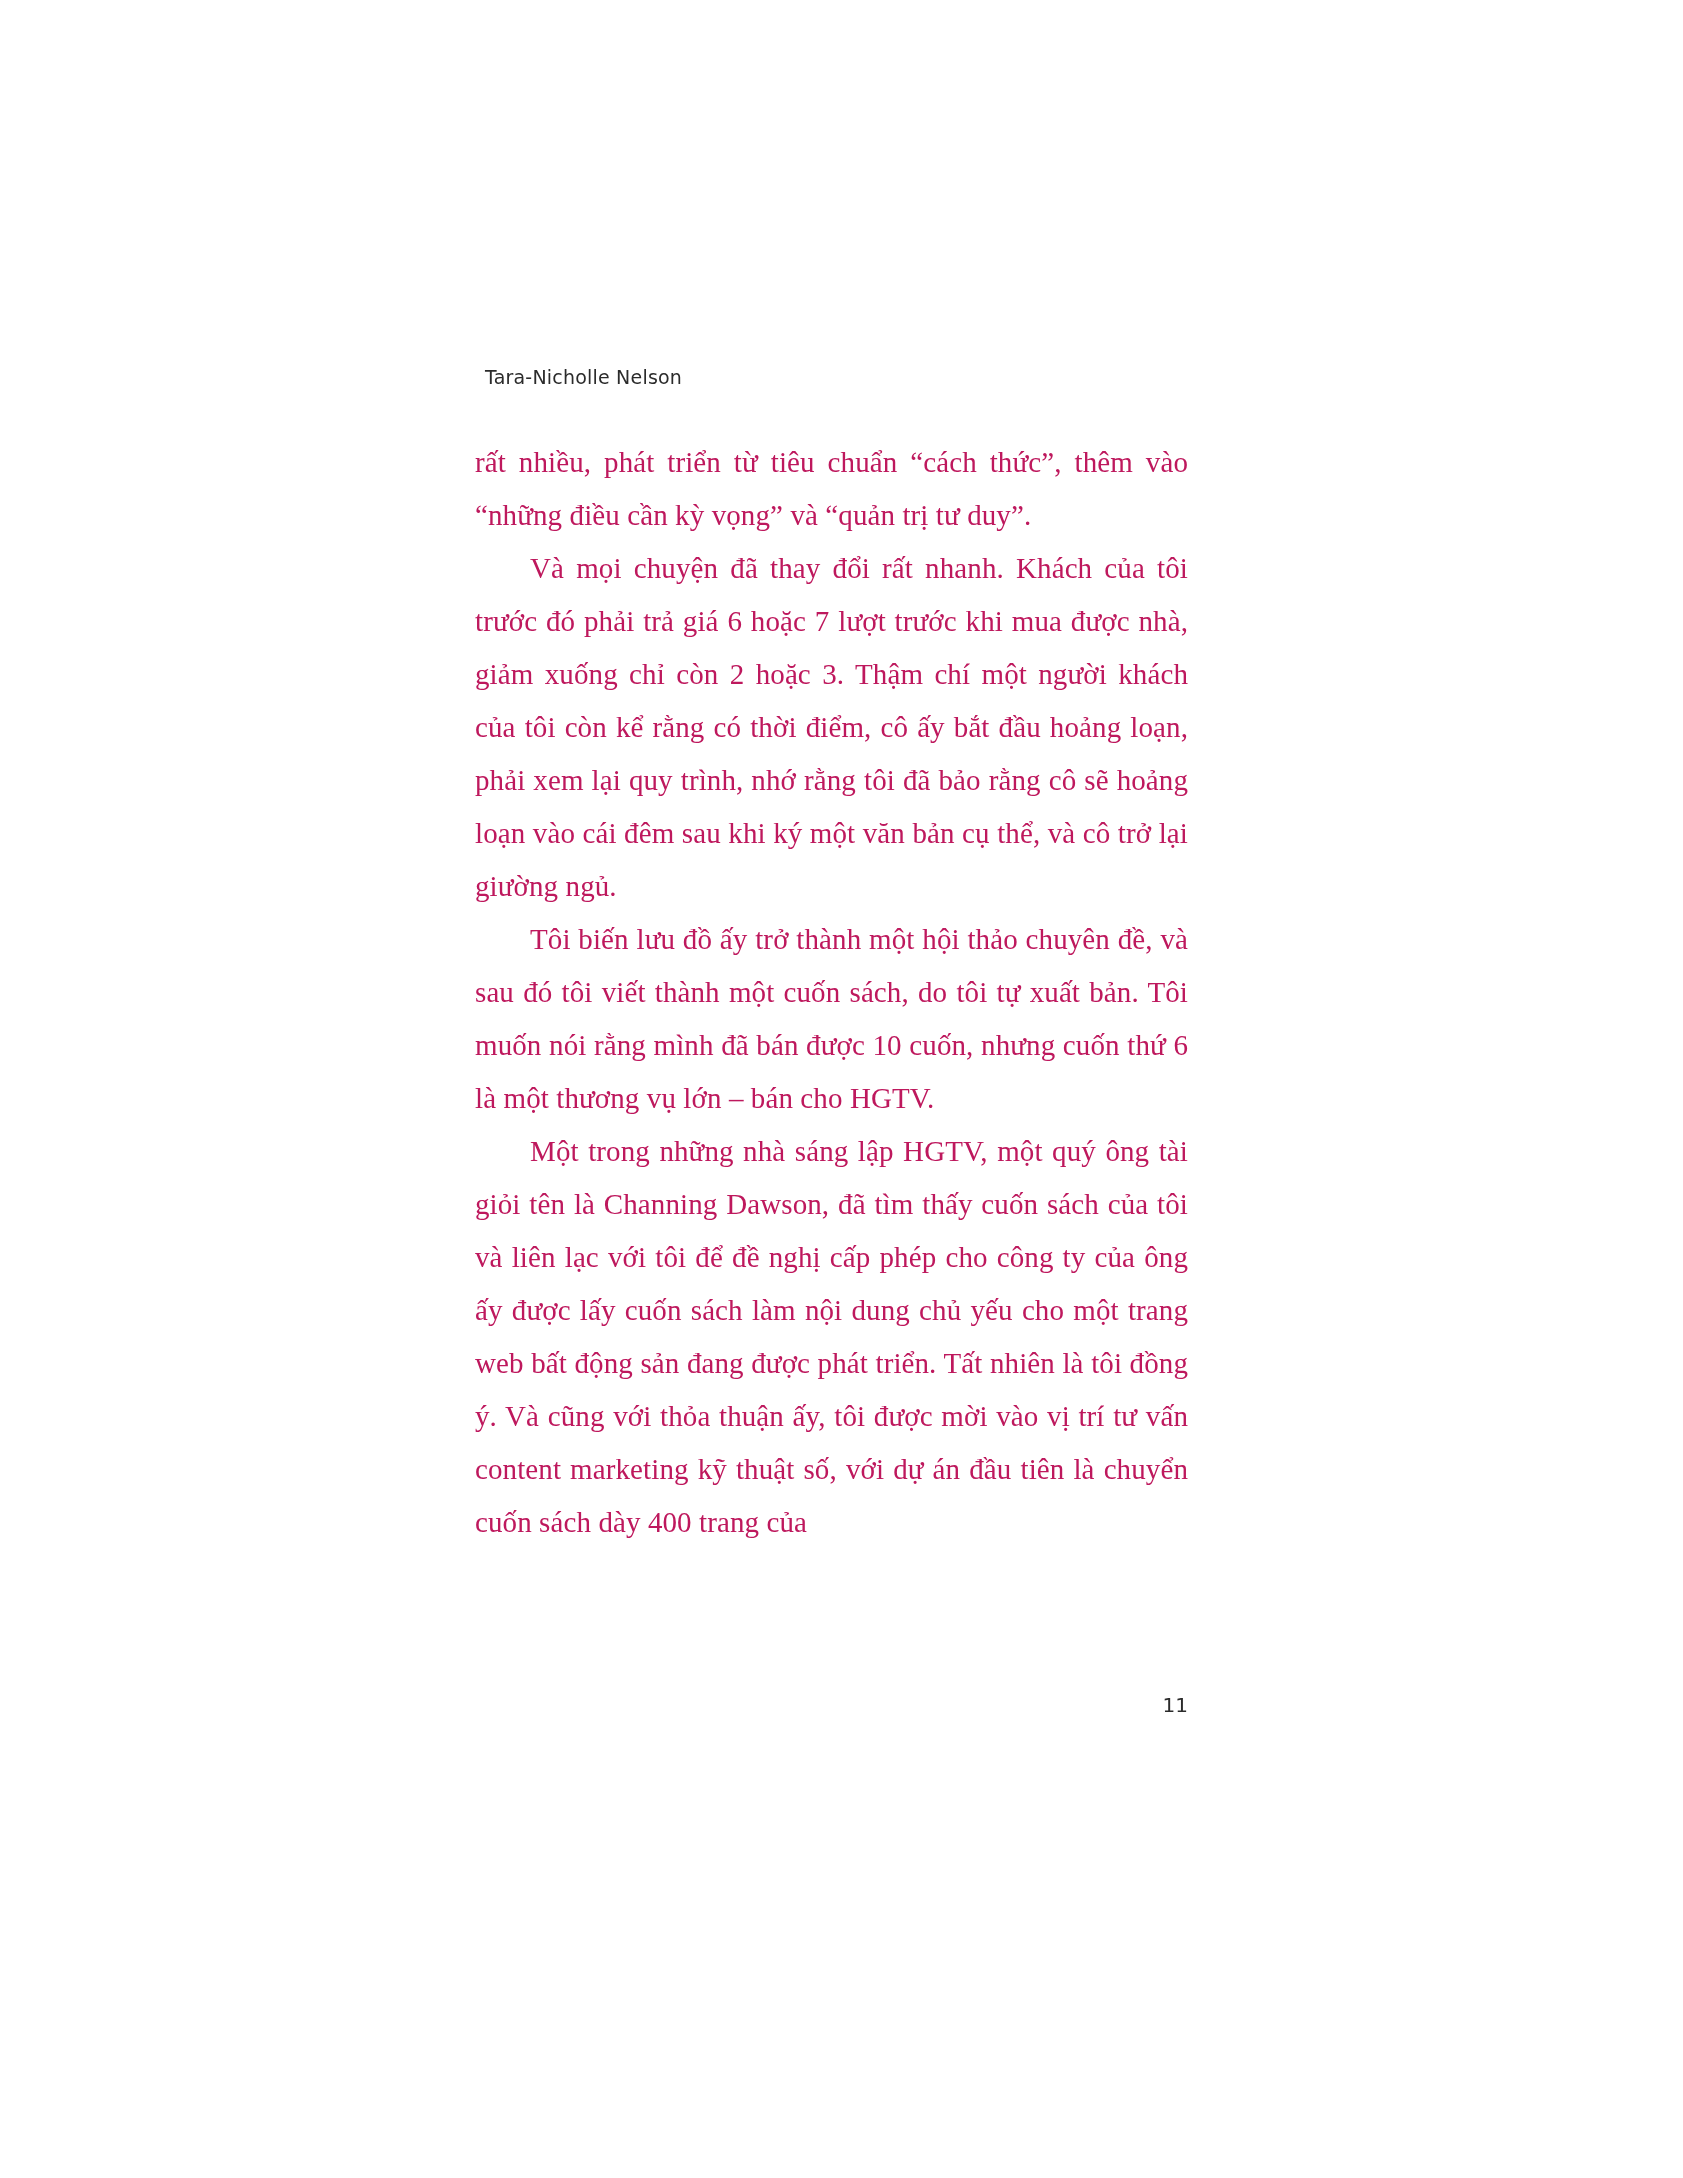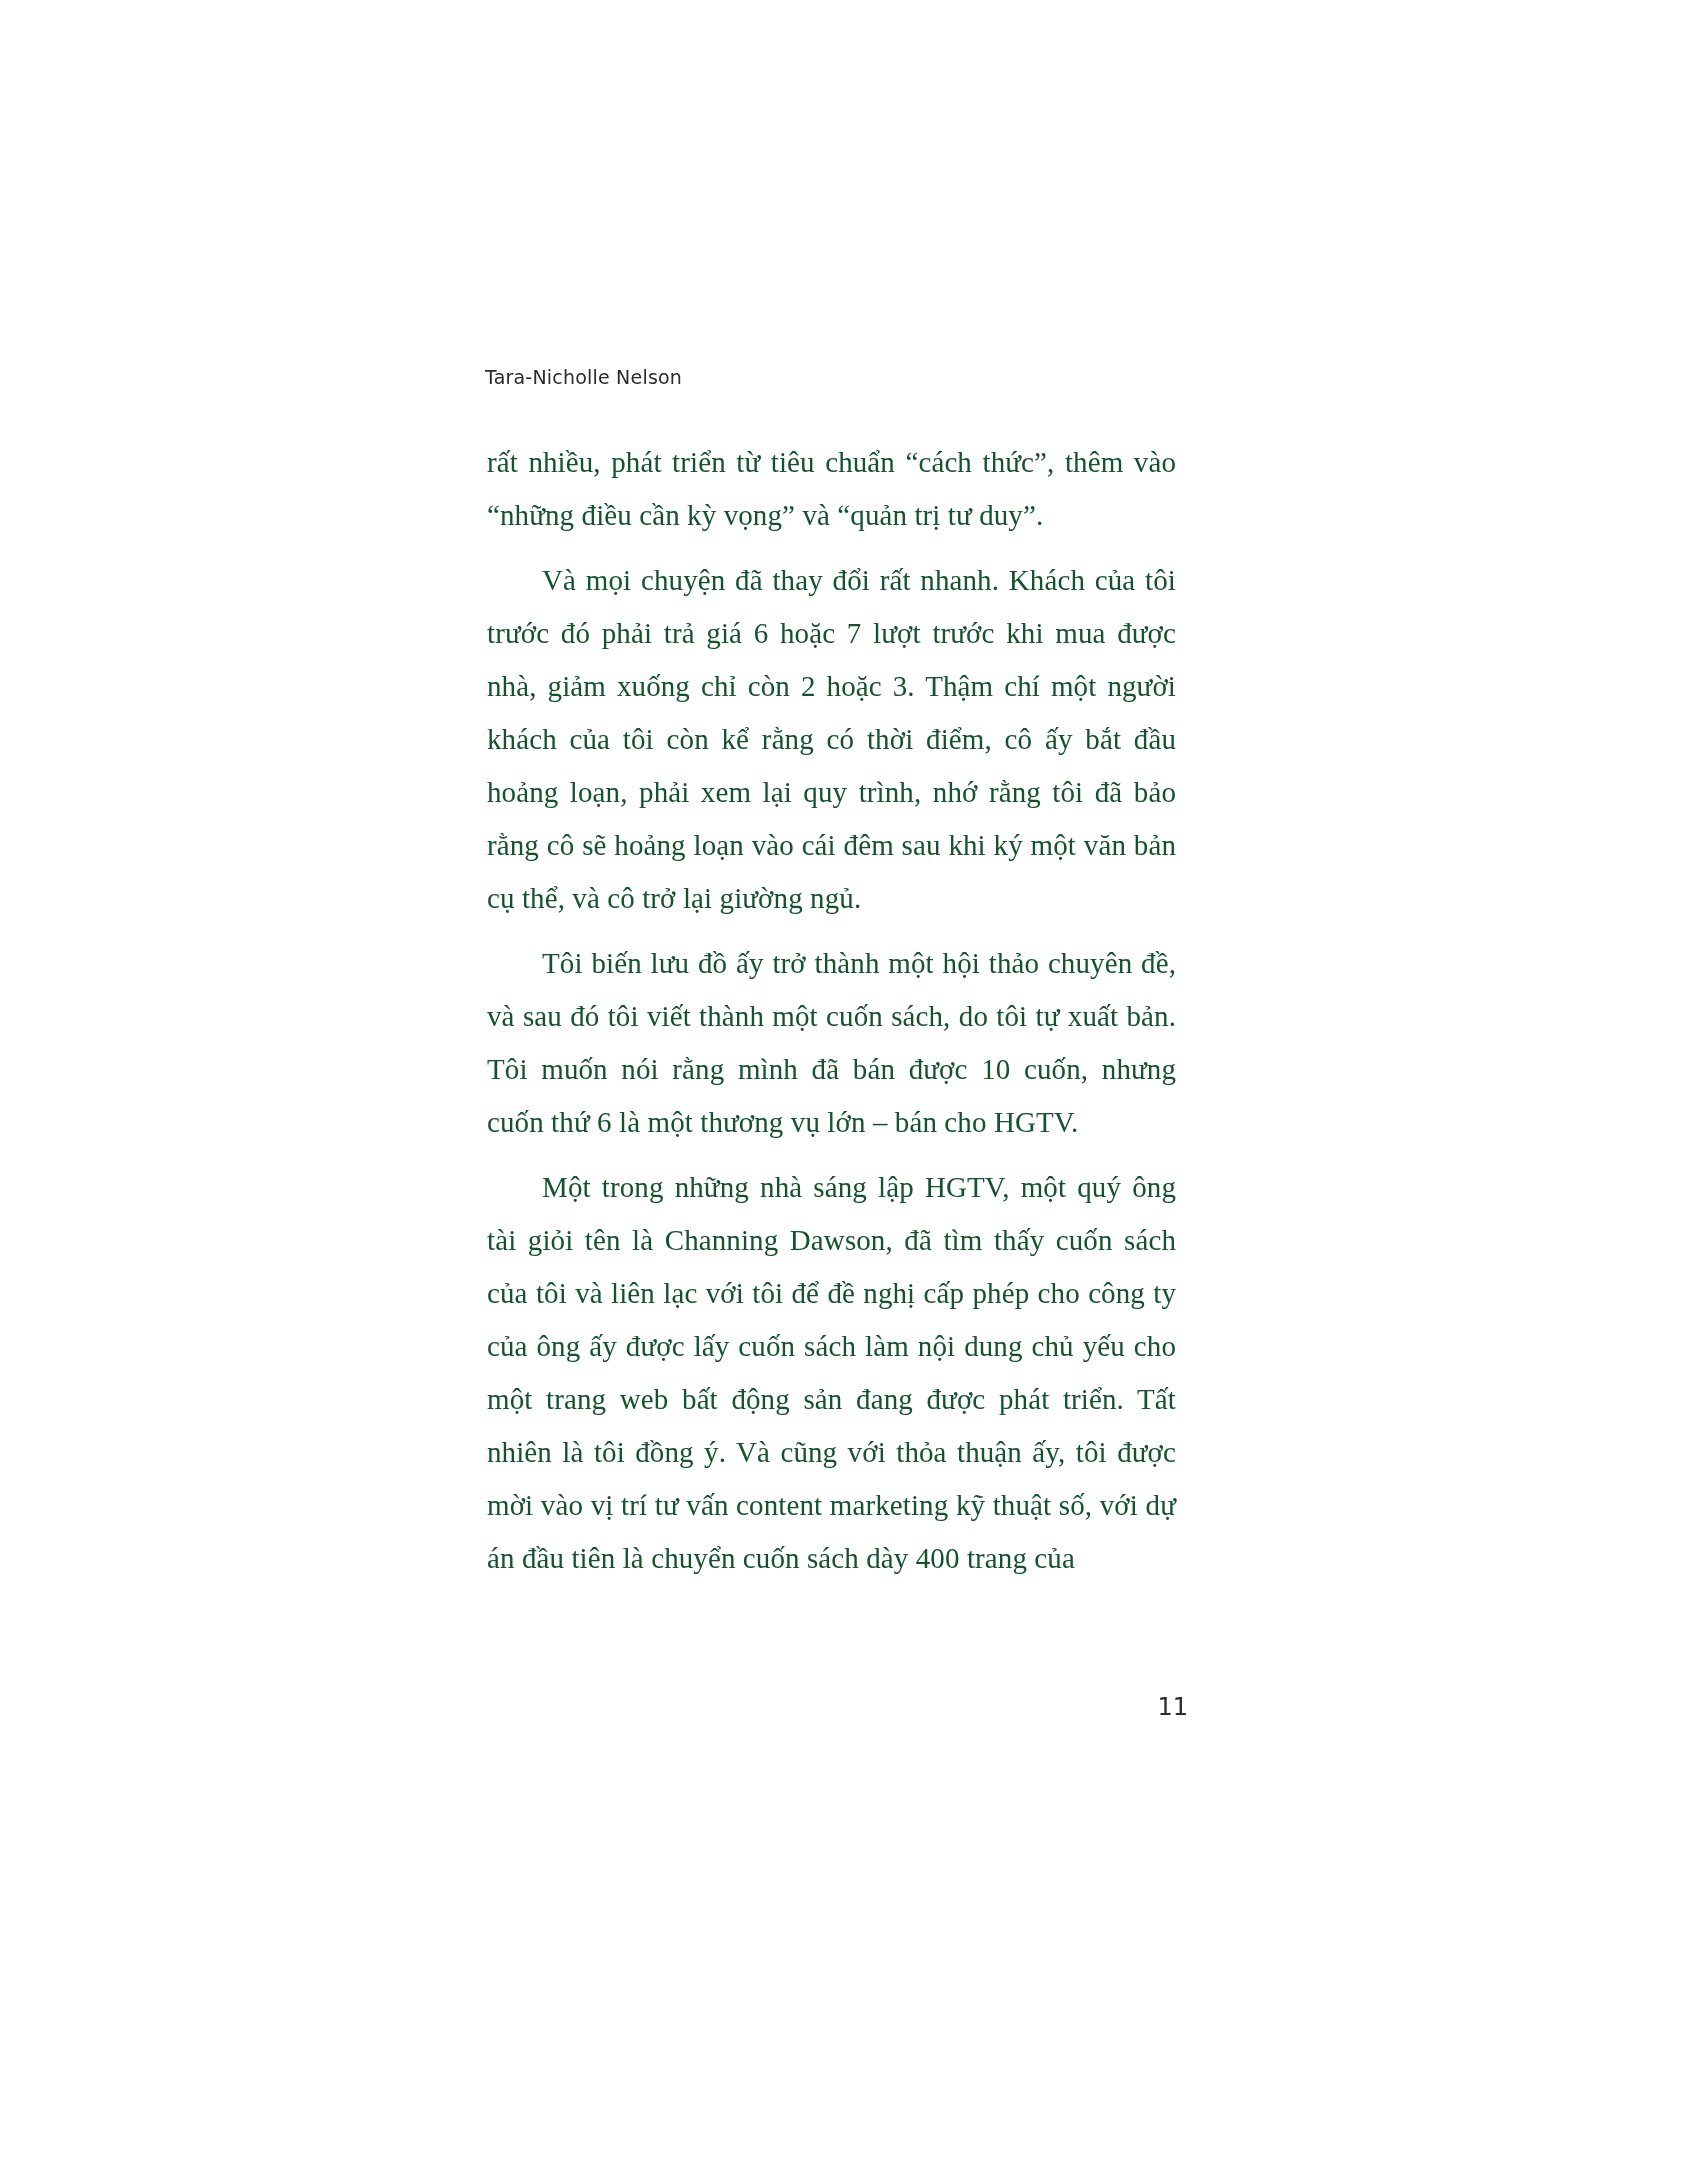--- a/index.html
+++ b/index.html
@@ -29,43 +29,43 @@
   }
   .running-head {
     font-family: "DejaVu Sans", sans-serif;
     font-size: 19px;
     color: #2b2b2b;
     letter-spacing: 0.2px;
     margin: 0 0 48px 8px;
     padding-left: 2px;
   }
   p.body-par {
-    margin: 12px;
+    margin: 0;
     font-size: 29px;
     line-height: 53px;
     text-align: justify;
     text-justify: inter-word;
-    color: #14532d;
+    color: #be185d;
     letter-spacing: 0.1px;
   }
   p.body-par + p.body-par {
     margin-top: 0px;
   }
   p.indent {
     text-indent: 55px;
     font-family: Liberation Serif, serif;
   }
   .folio {
     position: absolute;
     left: 1129px;
     top: 1693px;
     width: 59px;
     text-align: right;
     font-family: "DejaVu Sans", sans-serif;
-    font-size: 24px;
+    font-size: 20px;
     color: #2b2b2b;
   }
 </style>
 </head>
 <body>
 
 <div class="page">
 
   <div class="content">
 

